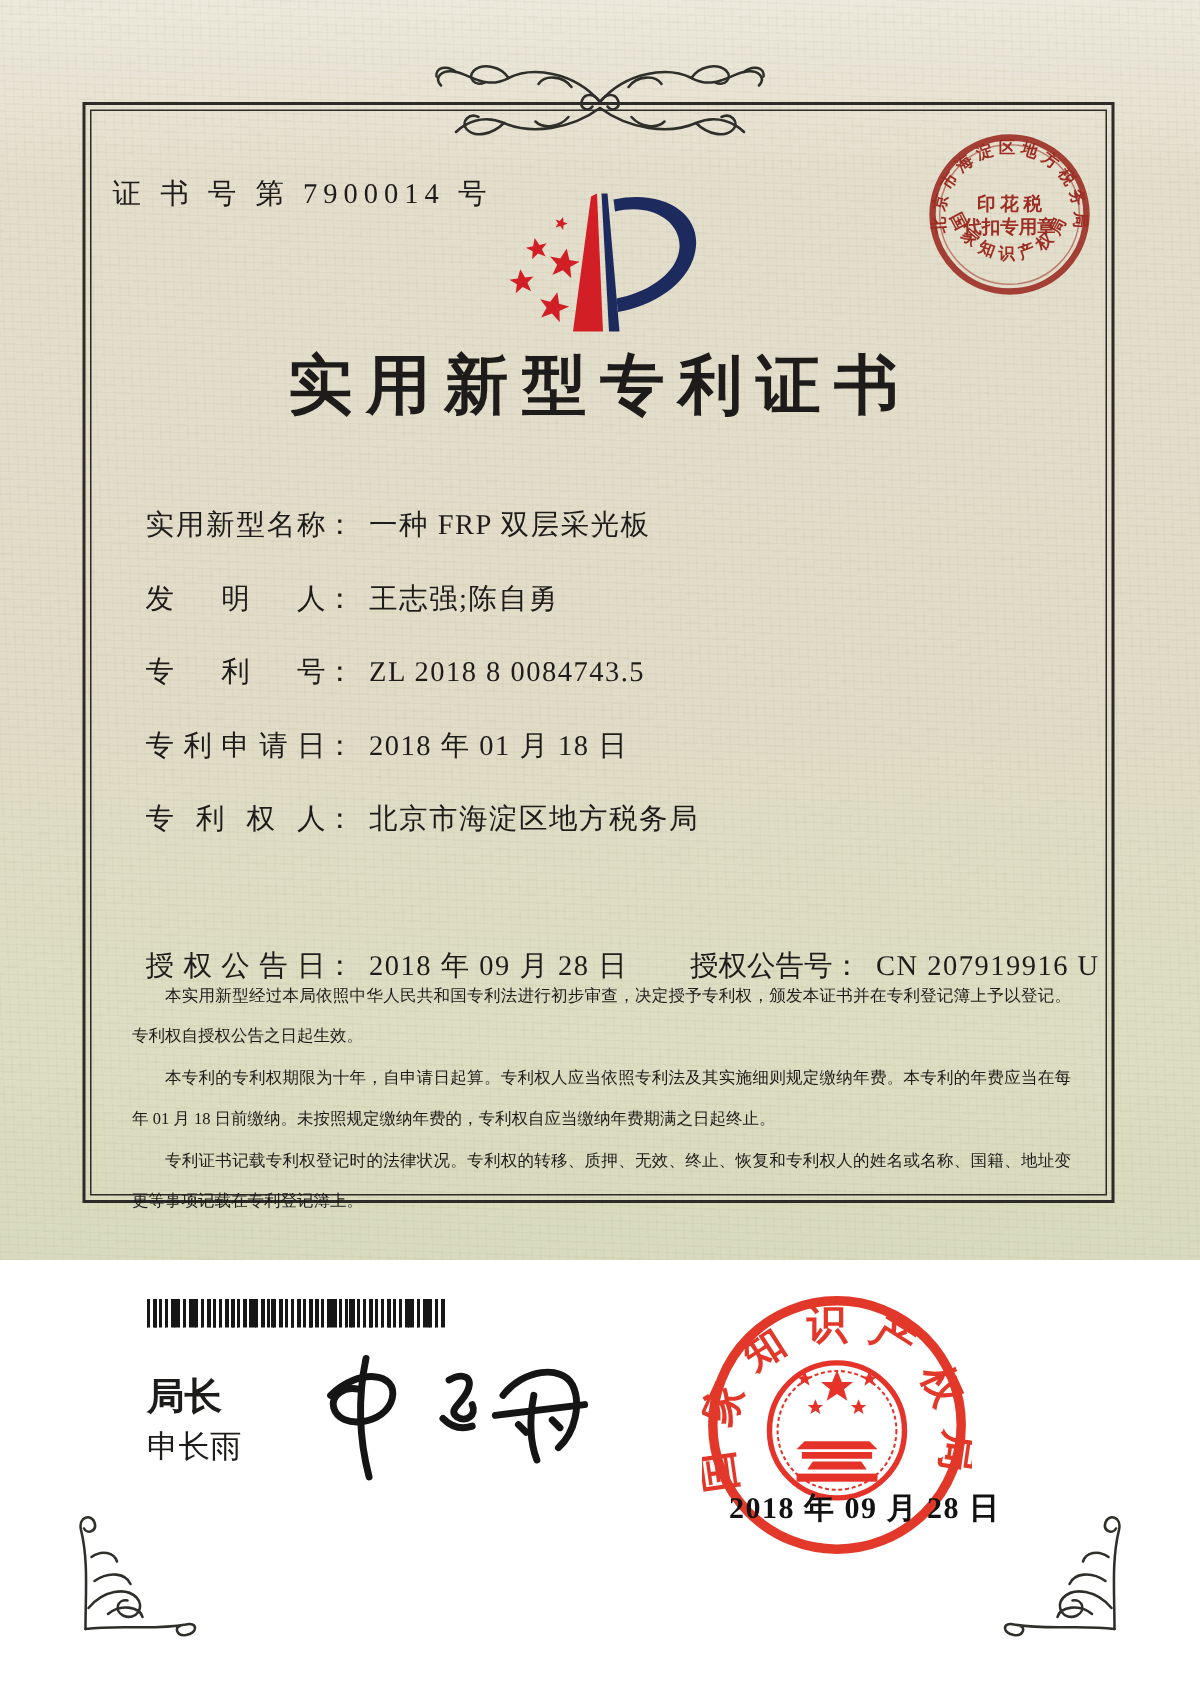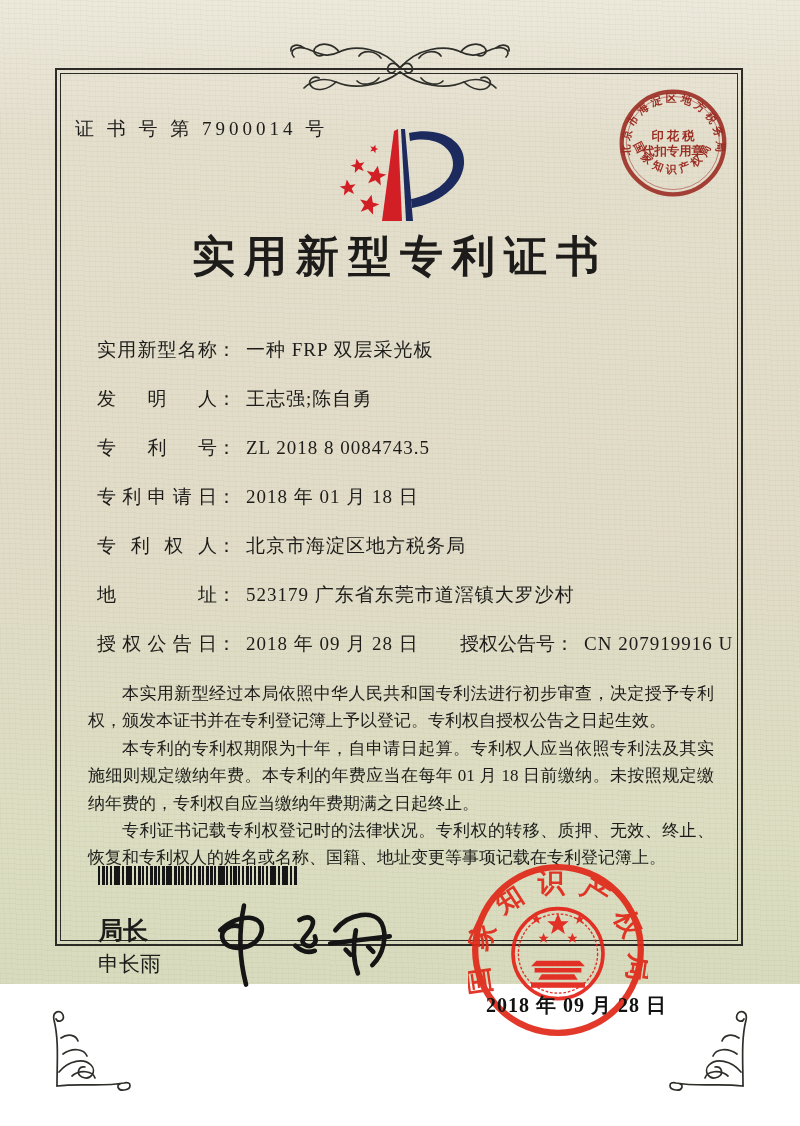--- a/index.html
+++ b/index.html
@@ -1,18 +1,18 @@
 <!DOCTYPE html>
 <html><head>
 <meta charset="utf-8">
 <style>
   html,body{margin:0;padding:0;}
   body{width:800px;height:1126px;overflow:hidden;
        font-family:"Liberation Serif","DejaVu Serif",serif;color:#1d1c1a;}
-  .page{position:relative;width:800px;height:984px;
+  .page{position:relative;width:800px;height:840px;
     background-color:#f0ede3;
     background-image:
       linear-gradient(180deg,#fbfaf6 0%,#f2efe6 14%,#efece0 55%,#eaeeda 82%,#e6ebd5 100%),
       repeating-linear-gradient(2deg,rgba(185,198,165,0.10) 0 1px,rgba(0,0,0,0) 1px 5px),
       repeating-linear-gradient(88deg,rgba(200,205,180,0.08) 0 1px,rgba(0,0,0,0) 1px 6px);
     background-blend-mode:multiply;}
   
   .frame-outer{position:absolute;left:55px;top:68px;right:57px;bottom:38px;
     border:2.5px solid #2c2b27;}
   .frame-inner{position:absolute;inset:3px;border:1px solid #2c2b27;}
@@ -20,21 +20,21 @@
   .cert-no{left:75px;top:116px;font-size:19px;letter-spacing:4px;}
   .logo{left:330px;top:120px;width:150px;height:115px;}
   .title{left:0;right:0;top:228px;text-align:center;font-size:43px;font-weight:bold;
          letter-spacing:9px;}
   .stamp{left:616px;top:86px;width:114px;height:114px;}
   .field-row{left:97px;font-size:19px;white-space:nowrap;}
   .flabel{display:inline-block;width:120px;text-align:justify;text-align-last:justify;}
   .fcolon{padding-right:10px;}
   .fvalue{letter-spacing:1px;}
   .gazette{left:460px;font-size:19px;white-space:nowrap;}
-  .paras{left:88px;top:680px;width:626px;font-size:17px;line-height:27.4px;
+  .paras{left:88px;top:651px;width:626px;font-size:11px;line-height:27.4px;
          text-align:justify;}
   .paras p{margin:0;text-indent:2em;}
   .barcode{left:98px;top:866px;width:199px;height:19px;
     background:
       repeating-linear-gradient(90deg,#161616 0 2px,rgba(0,0,0,0) 2px 4px),
       repeating-linear-gradient(90deg,#161616 0 1px,rgba(0,0,0,0) 1px 6px),
       repeating-linear-gradient(90deg,rgba(0,0,0,0) 0 5px,#161616 5px 7px,rgba(0,0,0,0) 7px 13px);}
   .signer-title{left:98px;top:914px;font-size:25px;font-weight:bold;
       font-family:"Liberation Sans","DejaVu Sans",sans-serif;}
   .signer-name{left:98px;top:950px;font-size:21px;font-weight:normal;
@@ -141,23 +141,20 @@
   </div>
   <div class="abs field-row" style="top:435px">
     <span class="flabel">专利号</span><span class="fcolon">：</span><span class="fvalue">ZL 2018 8 0084743.5</span>
   </div>
   <div class="abs field-row" style="top:484px">
     <span class="flabel">专利申请日</span><span class="fcolon">：</span><span class="fvalue">2018 年 01 月 18 日</span>
   </div>
   <div class="abs field-row" style="top:533px">
     <span class="flabel">专利权人</span><span class="fcolon">：</span><span class="fvalue">北京市海淀区地方税务局</span>
   </div>
-  <div class="abs field-row" style="top:582px">
-    <span class="flabel">地址</span><span class="fcolon">：</span><span class="fvalue">523179 广东省东莞市道滘镇大罗沙村</span>
-  </div>
   <div class="abs field-row" style="top:631px">
     <span class="flabel">授权公告日</span><span class="fcolon">：</span><span class="fvalue">2018 年 09 月 28 日</span>
   </div>
   <div class="abs gazette" style="top:631px">
     <span>授权公告号</span><span class="fcolon">：</span><span class="fvalue">CN 207919916 U</span>
   </div>
 
   <div class="abs paras">
     <p>本实用新型经过本局依照中华人民共和国专利法进行初步审查，决定授予专利权，颁发本证书并在专利登记簿上予以登记。专利权自授权公告之日起生效。</p>
     <p>本专利的专利权期限为十年，自申请日起算。专利权人应当依照专利法及其实施细则规定缴纳年费。本专利的年费应当在每年 01 月 18 日前缴纳。未按照规定缴纳年费的，专利权自应当缴纳年费期满之日起终止。</p>

